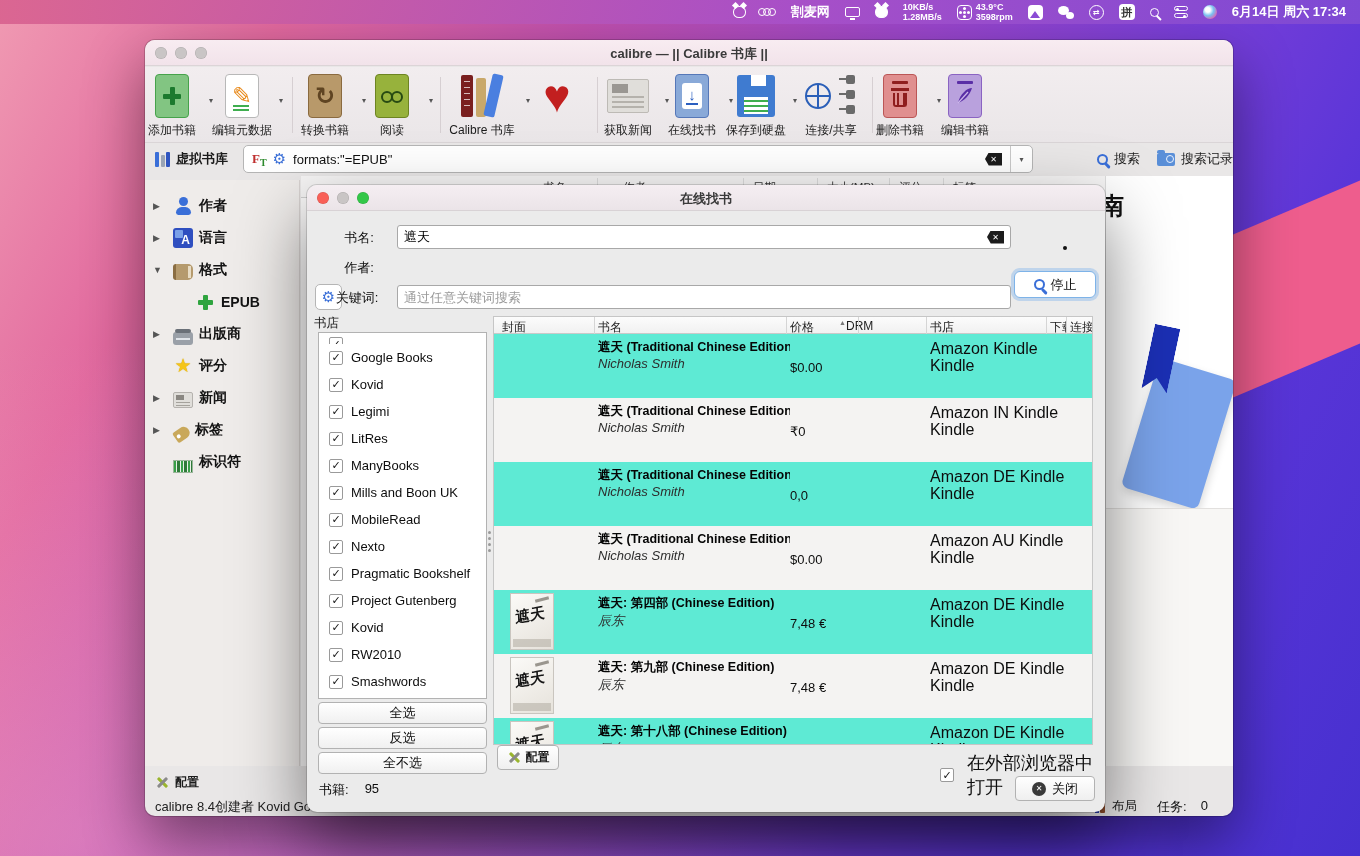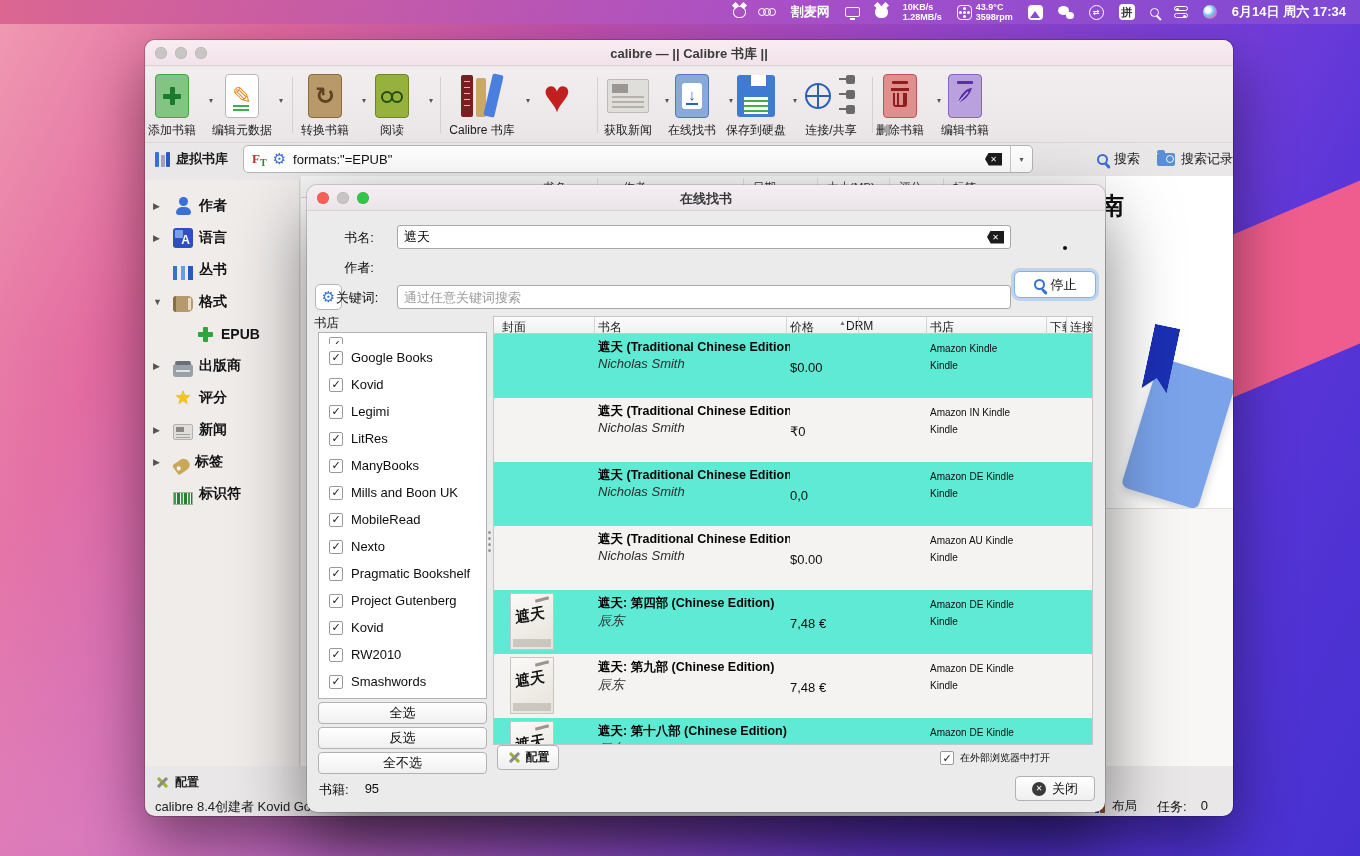--- a/index.html
+++ b/index.html
@@ -186,28 +186,28 @@
 .rtable{position:absolute;left:186px;top:131px;width:600px;height:429px;background:#5eead4;border:1px solid #c6c6c6;overflow:hidden}
 .rhead{height:17px;background:linear-gradient(#fcfcfc,#f1f1f1);border-bottom:1px solid #c9c9c9;position:relative;font-size:12px;color:#1c1c1c}
 .rhead span{position:absolute;top:2px;white-space:nowrap;overflow:hidden}
 .rhead i{position:absolute;top:0;width:1px;height:17px;background:#d5d5d5}
 .sort-arrow{position:absolute;left:345px;top:5px;font-size:7px;color:#777}
 .rrow{position:relative;height:64px}
 .rrow.alt{background:#f4f3f2}
 .rtitle{position:absolute;left:104px;top:5px;width:192px;font-size:12.5px;font-weight:700;color:#050505;white-space:nowrap;overflow:hidden}
 .rauthor{position:absolute;left:104px;top:22px;font-size:13px;font-style:italic;color:#2d2d2d}
 .rprice{position:absolute;left:296px;top:26px;font-size:13px;color:#0d0d0d}
-.rstore{position:absolute;left:436px;top:6px;font-size:10px;color:#0d0d0d;line-height:17px}
+.rstore{position:absolute;left:436px;top:6px;font-size:16px;color:#0d0d0d;line-height:17px}
 .rcover{position:absolute;left:16px;top:3px;width:44px;height:57px;background:linear-gradient(150deg,#fbfaf7,#e6e2db);border:1px solid #c9c5bf;overflow:hidden}
 .rcover b{position:absolute;left:4px;top:12px;font-size:15px;color:#161616;transform:rotate(-10deg) skewX(-8deg);display:block}
 .rcover::before{content:"";position:absolute;right:4px;top:4px;width:14px;height:3px;background:#9a968e;transform:rotate(-15deg)}
 .rcover::after{content:"";position:absolute;left:2px;bottom:2px;width:38px;height:8px;background:#b5b0a6;opacity:.6}
 .tooltip{position:absolute;left:495px;top:277px;width:150px;background:#ffffdc;border:1px solid #68685a;padding:3px 5px;font-size:12px;line-height:14.6px;color:#141414;z-index:9;box-shadow:2px 3px 6px rgba(0,0,0,.25)}
 .cfg-btn{position:absolute;left:190px;top:560px;width:62px;height:25px;background:linear-gradient(#fff,#efefef);border:1px solid #b2b2b2;border-radius:4px;display:flex;align-items:center;justify-content:center;gap:4px;font-size:12px;font-weight:700;color:#1a1a1a}
-.openext{position:absolute;left:633px;top:566px;display:flex;align-items:center;gap:6px;font-size:10px;color:#0d0d0d}
+.openext{position:absolute;left:633px;top:566px;display:flex;align-items:center;gap:13px;font-size:18px;color:#0d0d0d}
 .books-row{position:absolute;left:12px;top:596px;font-size:13px;color:#0d0d0d;display:flex;gap:16px}
 .close-btn{position:absolute;left:708px;top:591px;width:80px;height:25px;background:linear-gradient(#fff,#efefef);border:1px solid #b2b2b2;border-radius:4px;display:flex;align-items:center;justify-content:center;gap:6px;font-size:13px;color:#0d0d0d}
 .x-circle{width:14px;height:14px;border-radius:50%;background:#3a3a3a;color:#fff;font-size:8px;display:flex;align-items:center;justify-content:center;flex:none}
 .x-circle::after{content:"✕"}
 .clear-x::after{content:"✕"}
 .arr-down::after{content:"▾"}
 .arr-r::after{content:"▶"}
 .arr-d::after{content:"▼"}
 </style>
 </head>
@@ -419,24 +419,20 @@
     <div style="height:10px"></div>
     <div class="side-item">
         <span class="arr arr-r"></span>
         <span class="si si-person"></span>
         <span>作者</span>
       </div>
     <div class="side-item">
         <span class="arr arr-r"></span>
         <span class="si si-lang"></span>
         <span>语言</span>
-      </div>
-    <div class="side-item">
-        <span class="si si-series"></span>
-        <span>丛书</span>
       </div>
     <div class="side-item">
         <span class="arr arr-d"></span>
         <span class="si si-book"></span>
         <span>格式</span>
       </div>
     <div class="side-item child">
         <span class="si si-plus"></span>
         <span>EPUB</span>
       </div>

